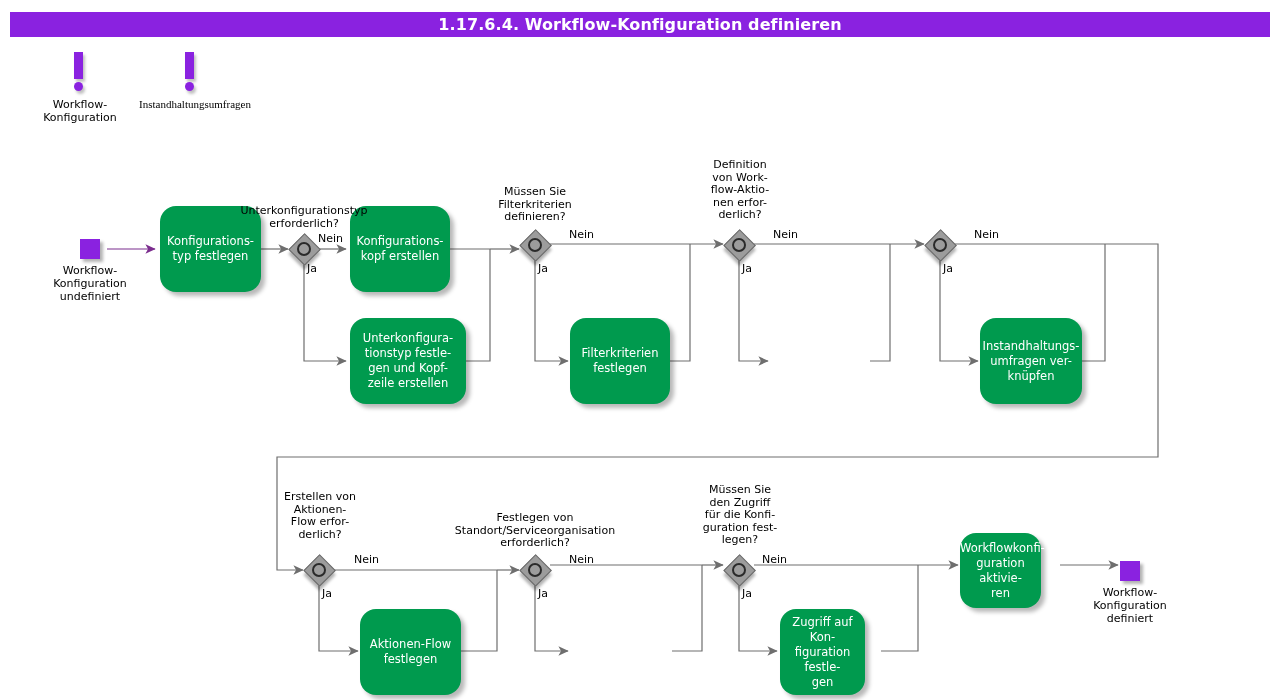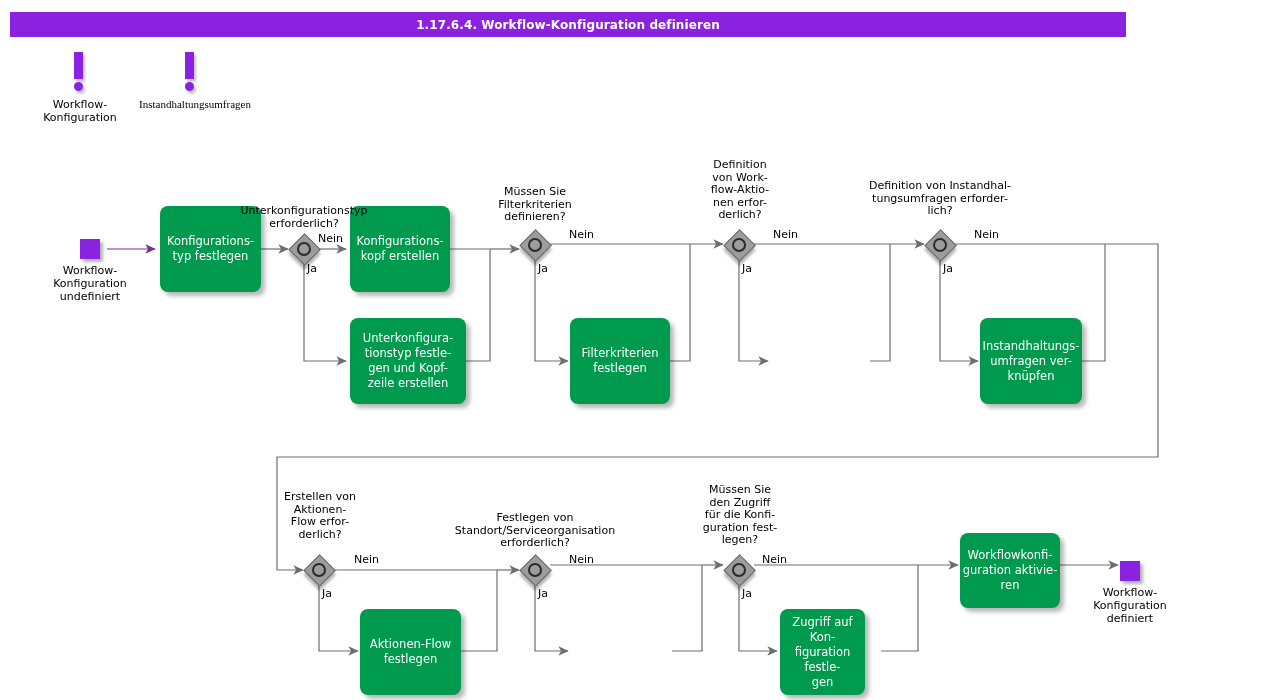--- a/index.html
+++ b/index.html
@@ -7,23 +7,23 @@
   body{
     width:1280px;height:700px;position:relative;overflow:hidden;
     font-family:"DejaVu Sans","Liberation Sans",sans-serif;
     color:#000000;
   }
   #canvas{position:absolute;left:0;top:0;width:1280px;height:700px;}
   svg.wires{position:absolute;left:0;top:0;width:1280px;height:700px;pointer-events:none;}
 
   
   .titlebar{
-    position:absolute;left:10px;top:12px;width:1116px;height:25px;
+    position:absolute;left:10px;top:12px;width:1260px;height:25px;
     background:#8A22E0;color:#ffffff;
-    font-size:12px;font-weight:bold;
+    font-size:16px;font-weight:bold;
     display:flex;align-items:center;justify-content:center;
     letter-spacing:0.1px;
   }
 
   
   .bang{position:absolute;}
   .bang .stem{
     width:9px;height:27px;background:#8A22E0;
     box-shadow:2px 3px 3px rgba(0,0,0,.25);
   }
@@ -41,21 +41,21 @@
     position:absolute;width:20px;height:20px;background:#8A22E0;
     box-shadow:3px 3px 3px rgba(0,0,0,.3);
   }
   .event-label{
     position:absolute;text-align:center;font-size:11px;line-height:13px;
     white-space:pre-line;color:#000;
   }
 
   
   .task{
-    position:absolute;background:#009A4E;border-radius:8px;
+    position:absolute;background:#009A4E;border-radius:16px;
     box-shadow:4px 4px 4px rgba(0,0,0,.28);
     display:flex;align-items:center;justify-content:center;
     color:#ffffff;font-size:11.5px;line-height:15px;text-align:center;
     white-space:pre-line;
     overflow:visible;
   }
   .task .txt{display:block;width:100%;}
   .task.overflow .txt{white-space:nowrap;width:auto;}
 
   
@@ -218,21 +218,21 @@
 festlegen</span>
   </div>
 
 
   <div class="task" style="left:780px;top:609px;width:85px;height:86px;">
     <span class="txt">Zugriff auf Kon-
 figuration festle-
 gen</span>
   </div>
 
-  <div class="task" style="left:960px;top:533px;width:100px;height:75px;">
+  <div class="task" style="left:960px;top:533px;width:81px;height:75px;">
     <span class="txt">Workflowkonfi-
 guration aktivie-
 ren</span>
   </div>
 
   <div class="gw" style="left:289px;top:234px;">
     <div class="dia"></div>
     <div class="ring"></div>
   </div>
   <div class="gw-label" style="left:224px;top:205px;width:160px;">Unterkonfigurationstyp
@@ -259,23 +259,20 @@
 flow-Aktio-
 nen erfor-
 derlich?</div>
   <div class="flow-label" style="left:773px;top:229px;">Nein</div>
   <div class="flow-label" style="left:742px;top:263px;">Ja</div>
 
   <div class="gw" style="left:925px;top:230px;">
     <div class="dia"></div>
     <div class="ring"></div>
   </div>
-  <div class="gw-label" style="left:860px;top:180px;width:160px;">Definition von Instandhal-
-tungsumfragen erforder-
-lich?</div>
   <div class="flow-label" style="left:974px;top:229px;">Nein</div>
   <div class="flow-label" style="left:943px;top:263px;">Ja</div>
 
   <div class="gw" style="left:304px;top:555px;">
     <div class="dia"></div>
     <div class="ring"></div>
   </div>
   <div class="gw-label" style="left:272px;top:491px;width:96px;">Erstellen von
 Aktionen-
 Flow erfor-

